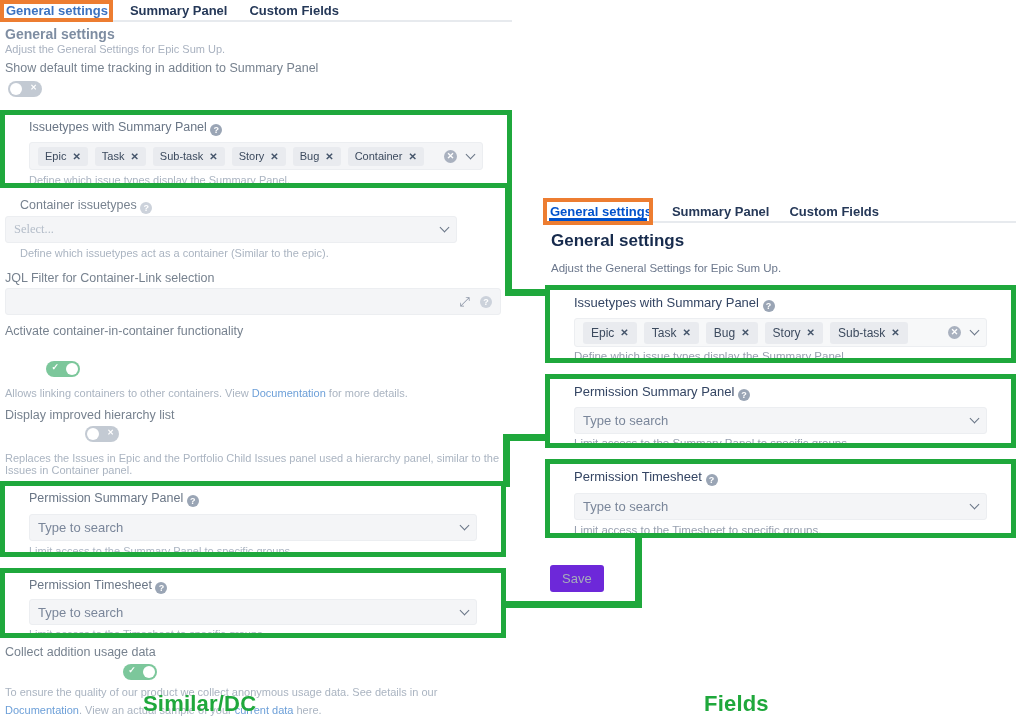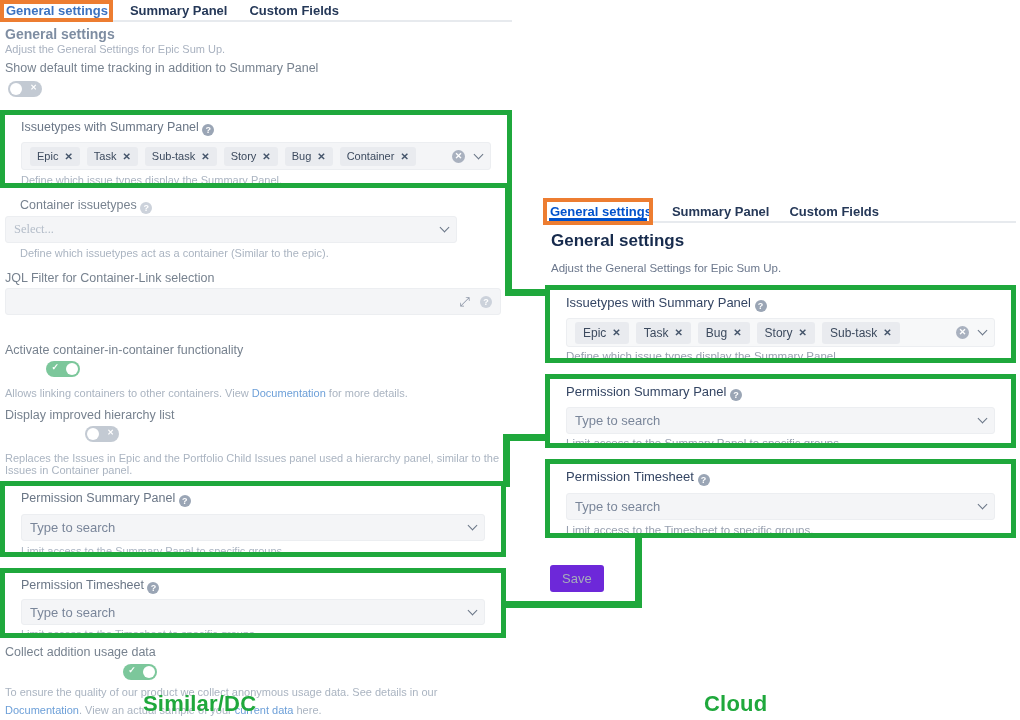--- a/index.html
+++ b/index.html
@@ -27,21 +27,21 @@
   .l-sub{font-size:11px;color:#a9b2c0;}
   .l-label{font-size:12.5px;color:#77828f;}
   .l-helper{font-size:11px;color:#aab4c1;}
   .r-heading{font-size:17px;font-weight:bold;color:#172b4d;}
   .r-sub{font-size:11.5px;color:#6b778c;}
   .r-label{font-size:13px;color:#344563;}
   .r-helper{font-size:11.5px;color:#97a0af;}
   .link{color:#6c9fd8;cursor:pointer;}
 
   
-  .gbox{border:5px solid var(--green);background:#fff;padding:5px 16px;overflow:hidden;}
+  .gbox{border:5px solid var(--green);background:#fff;padding:5px 24px;overflow:hidden;}
   .obox{border:4px solid var(--orange);background:transparent;pointer-events:none;}
   .conn{background:var(--green);}
 
   
   .field{background:#f4f5f7;border:1px solid #eceef1;border-radius:3px;
          display:flex;align-items:center;padding:0 8px;gap:6px;}
   .placeholder{font-size:13px;color:#7a869a;}
   .placeholder.light{font-size:12.5px;color:#b4bdc9;}
   .spacer{margin-left:auto;display:flex;align-items:center;gap:10px;}
 
@@ -131,21 +131,21 @@
 
   <div class="abs l-label" style="left:5px;top:271px;">JQL Filter for Container-Link selection</div>
   <div class="abs field" style="left:5px;top:288px;width:496px;height:27px;">
     <span></span>
     <span class="spacer">
       <span class="expand-icon">⤢</span>
       <span class="qicon light">?</span>
     </span>
   </div>
 
-  <div class="abs l-label" style="left:5px;top:343px;">Activate container-in-container functionality</div>
+  <div class="abs l-label" style="left:5px;top:324px;">Activate container-in-container functionality</div>
   <span class="abs toggle t-on" style="left:8px;top:361px;">
     <span class="t-check">✓</span><span class="t-knob"></span>
   </span>
   <div class="abs l-helper" style="left:5px;top:387px;">
     <span>Allows linking containers to other containers. View </span><span class="link">Documentation</span><span> for more details.</span>
   </div>
 
   <div class="abs l-label" style="left:5px;top:408px;">Display improved hierarchy list</div>
   <span class="abs toggle t-off" style="left:8px;top:426px;">
     <span class="t-knob"></span><span class="t-x">✕</span>
@@ -245,15 +245,15 @@
       <span class="placeholder">Type to search</span>
       <span class="spacer">
           <span class="chev"></span>
         </span>
     </div>
     <div class="r-helper" style="margin-top:4px;">Limit access to the Timesheet to specific groups.</div>
   </div>
 
   <button class="abs save-btn" style="left:550px;top:565px;">Save</button>
 
-  <div class="abs platform" style="left:704px;top:691px;">Cloud</div>
+  <div class="abs platform" style="left:704px;top:691px;">Fields</div>
 
 </div>
 
 </body></html>

